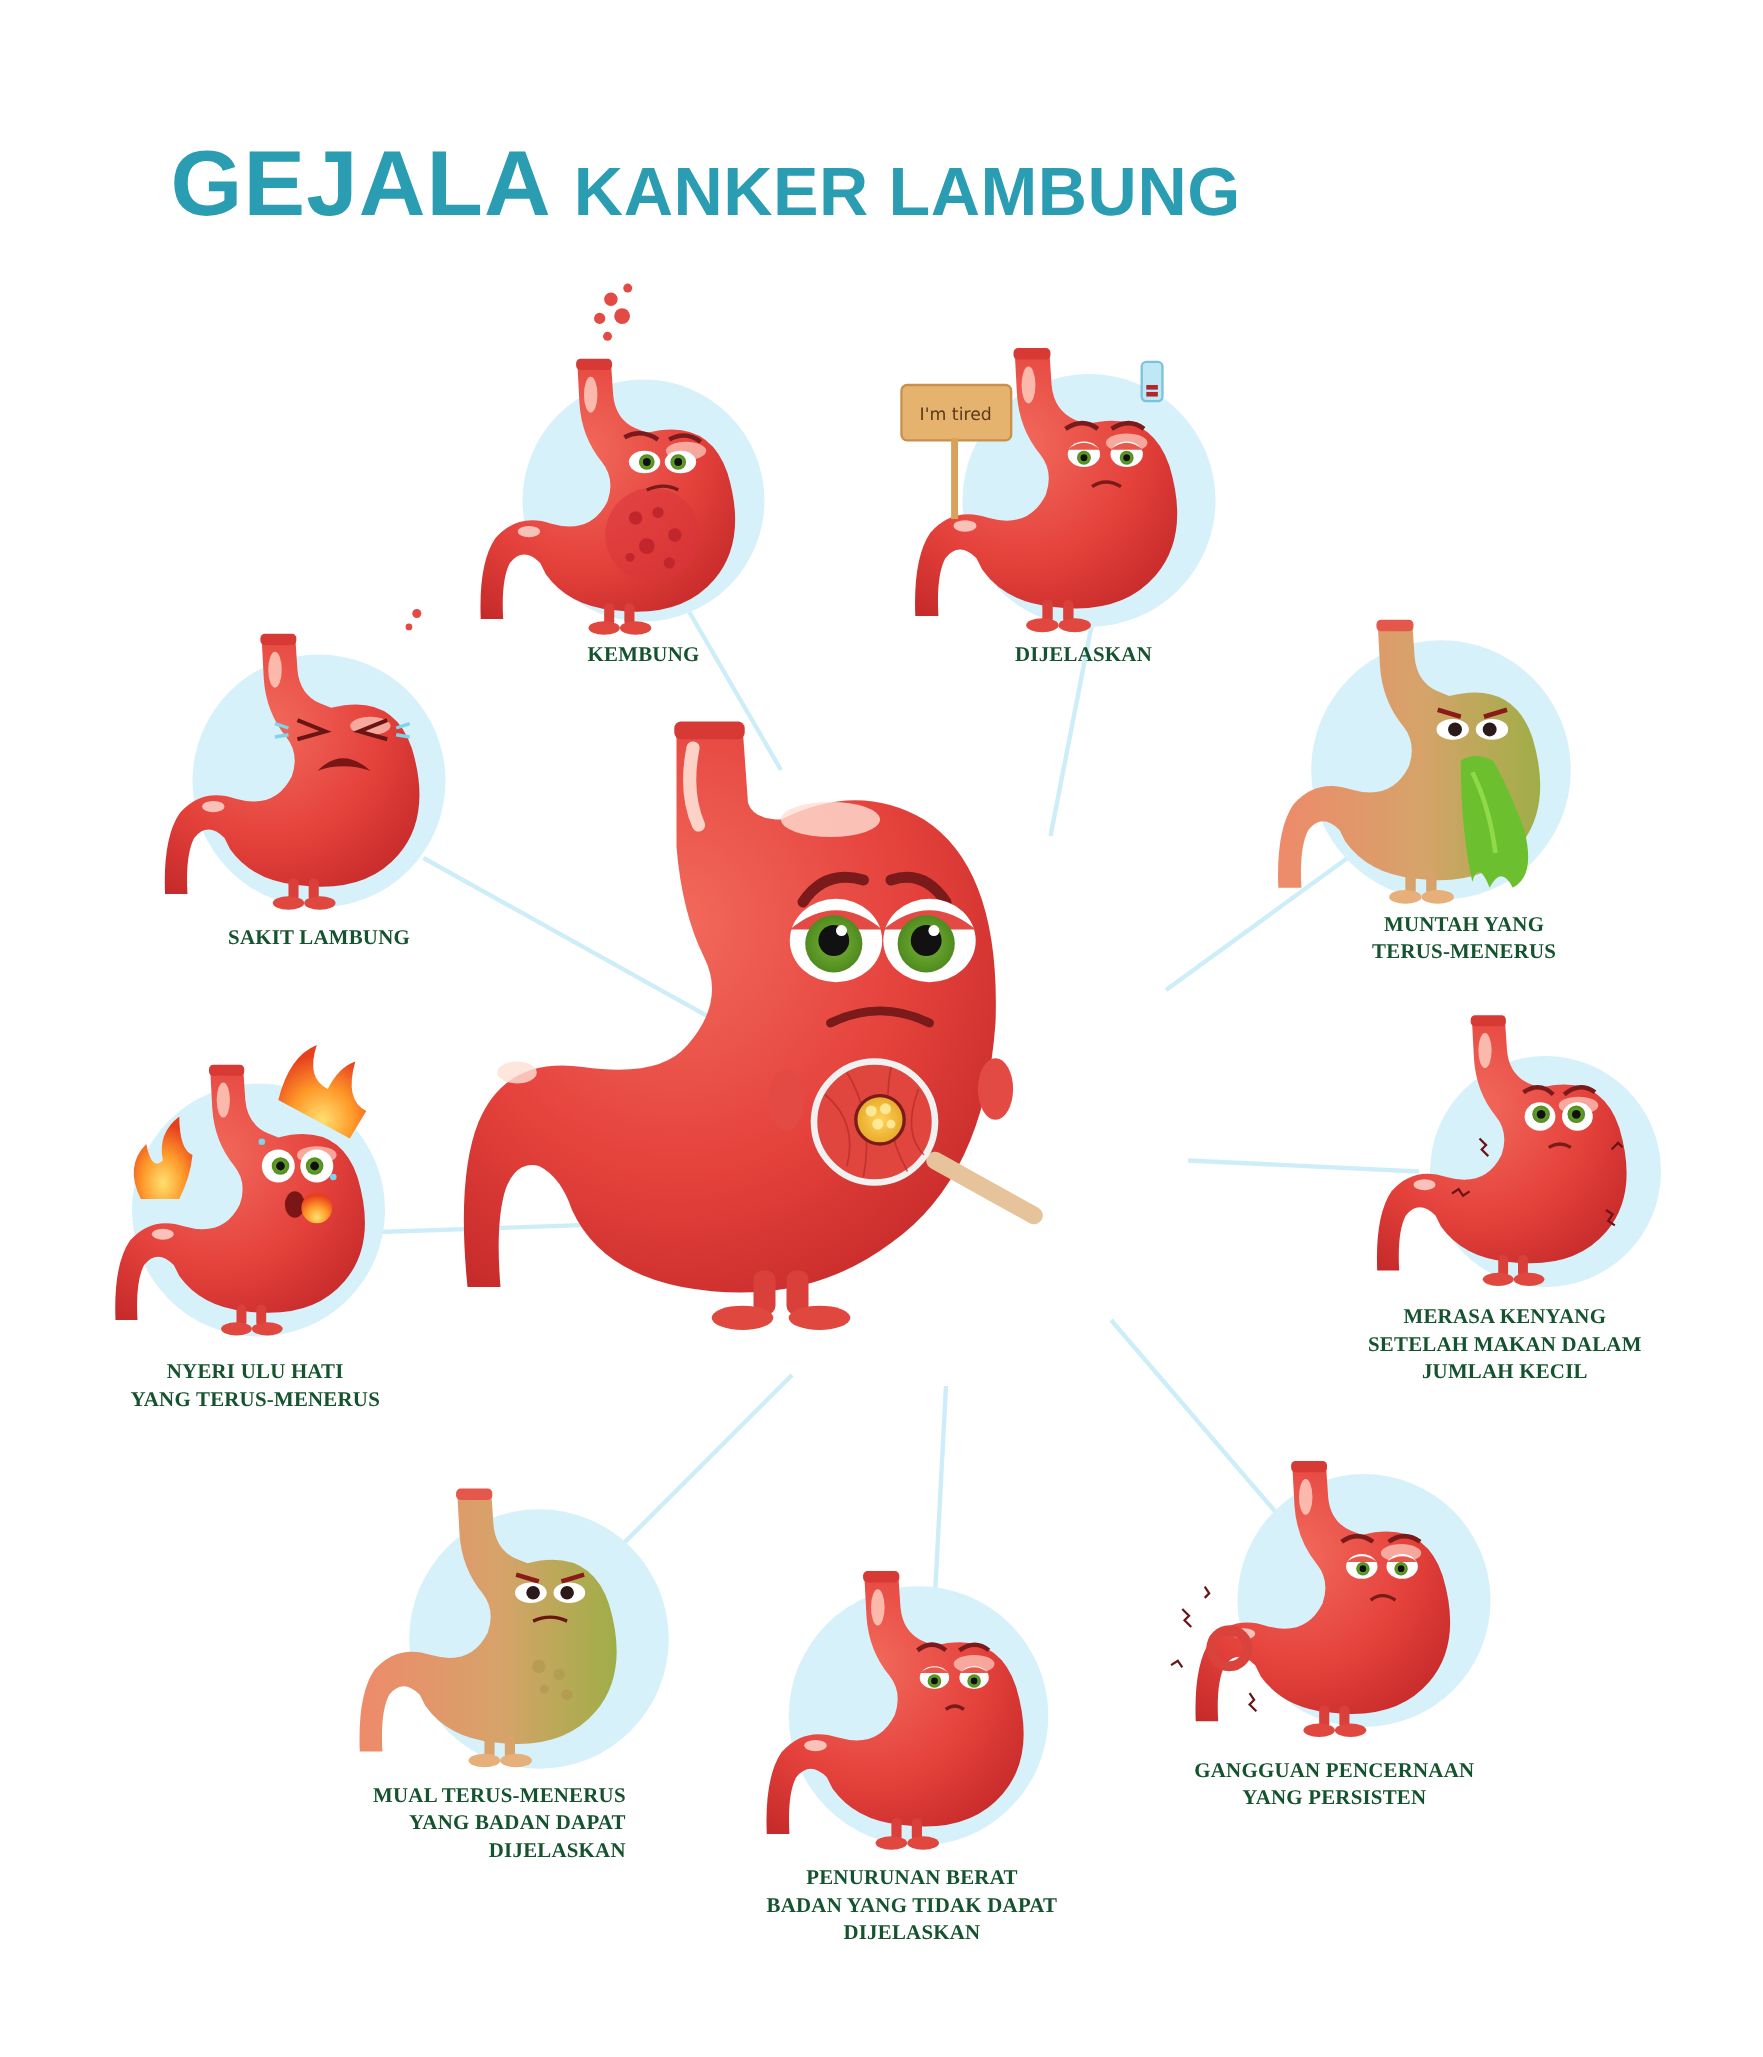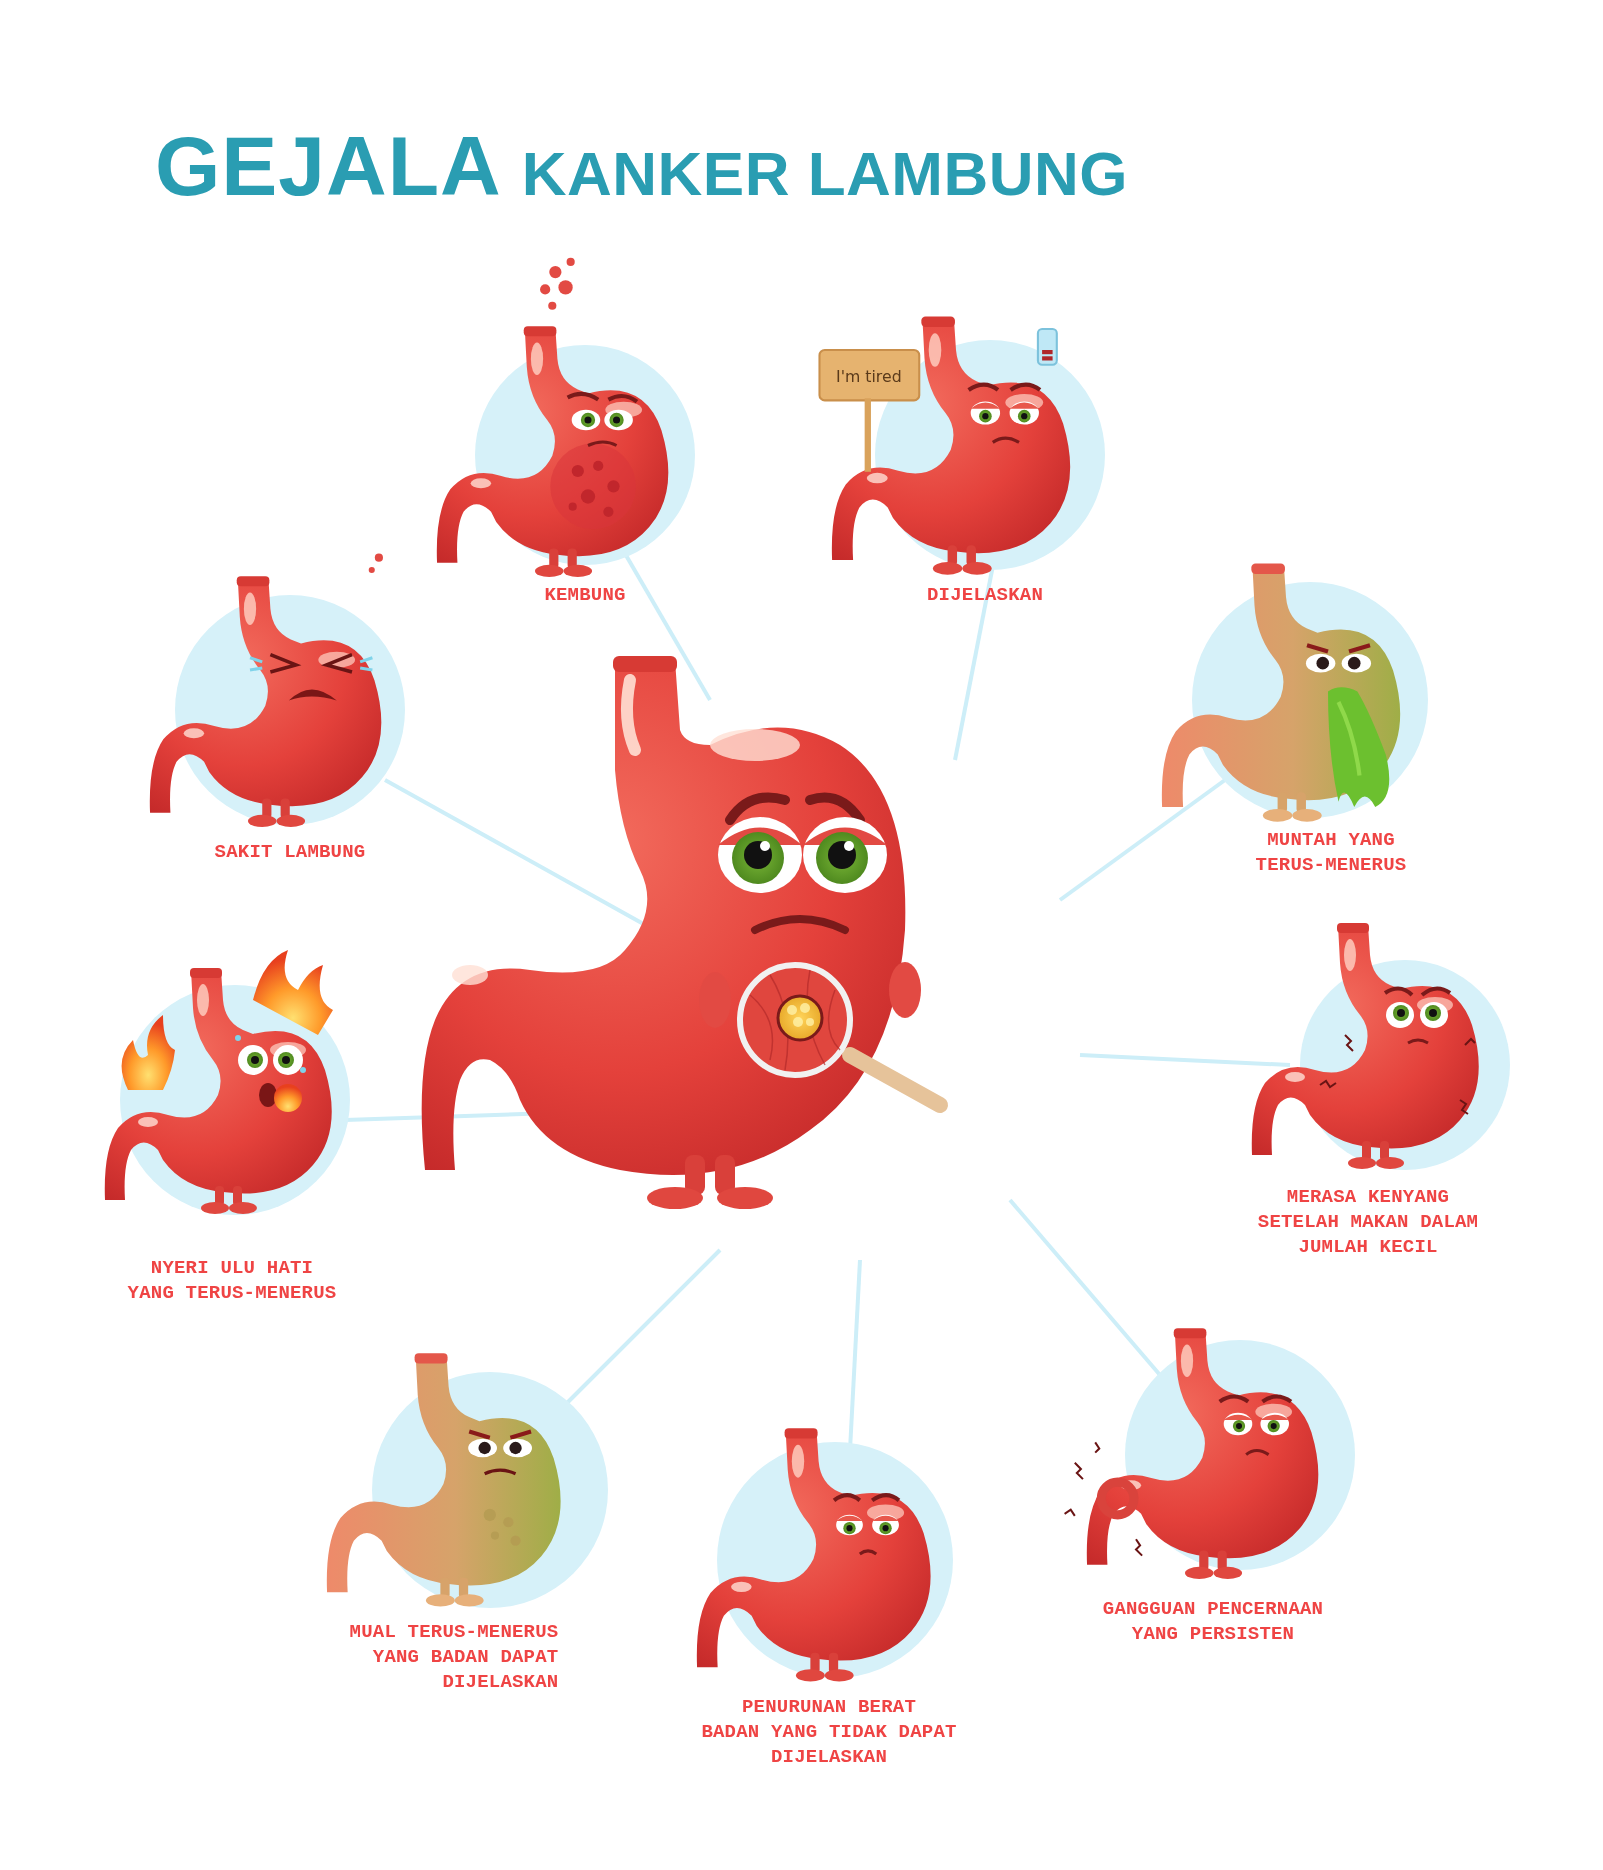--- a/index.html
+++ b/index.html
@@ -1,21 +1,21 @@
 <!DOCTYPE html>
 <html><head>
 <meta charset="utf-8">
 <style>
   html, body { margin: 0; padding: 0; background: #ffffff; }
   body { width: 1603px; height: 1870px; position: relative; overflow: hidden; font-family: "Liberation Sans", "DejaVu Sans", sans-serif; }
   .title { position: absolute; top: 118px; left: 0; width: 1283px; text-align: center; color: #2a9db2; font-weight: bold; white-space: nowrap; }
   .title .big { font-size: 84px; letter-spacing: 1px; vertical-align: baseline; }
   .title .small { font-size: 62px; margin-left: 20px; letter-spacing: 0.5px; vertical-align: baseline; }
   #stage { position: absolute; left: 0; top: 0; width: 1603px; height: 1870px; }
-  .label { position: absolute; color: #ef4444; font-weight: bold; font-family: Liberation Mono, monospace; font-size: 19px; line-height: 25px; text-align: center; letter-spacing: 0.2px; transform: translateX(-50%); white-space: nowrap; }
+  .label { position: absolute; color: #14532d; font-weight: bold; font-family: Liberation Serif, serif; font-size: 19px; line-height: 25px; text-align: center; letter-spacing: 0.2px; transform: translateX(-50%); white-space: nowrap; }
   .label div { display: block; }
 </style>
 </head>
 <body>
 
 <div class="title">
   <span class="big">GEJALA</span><span class="small">KANKER LAMBUNG</span>
 </div>
 
 <svg id="stage" width="1603" height="1870" viewBox="0 0 1603 1870" xmlns="http://www.w3.org/2000/svg">
@@ -323,21 +323,21 @@
 <div class="label" style="left:985px; top:583px;">
   <div>DIJELASKAN</div>
 </div>
 <div class="label" style="left:290px; top:840px;">
   <div>SAKIT LAMBUNG</div>
 </div>
 <div class="label" style="left:1331px; top:828px;">
   <div>MUNTAH YANG</div>
   <div>TERUS-MENERUS</div>
 </div>
-<div class="label" style="left:232px; top:1235px;margin-top:21px;">
+<div class="label" style="left:232px; top:1235px;">
   <div>NYERI ULU HATI</div>
   <div>YANG TERUS-MENERUS</div>
 </div>
 <div class="label" style="left:1368px; top:1185px;">
   <div>MERASA KENYANG</div>
   <div>SETELAH MAKAN DALAM</div>
   <div>JUMLAH KECIL</div>
 </div>
 <div class="label" style="left:1213px; top:1597px;">
   <div>GANGGUAN PENCERNAAN</div>

